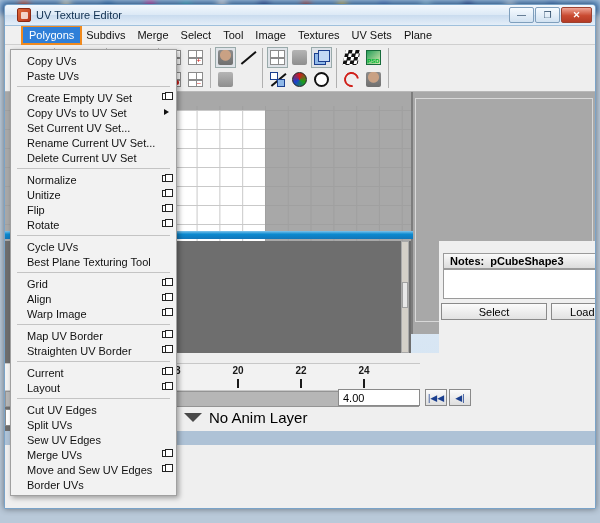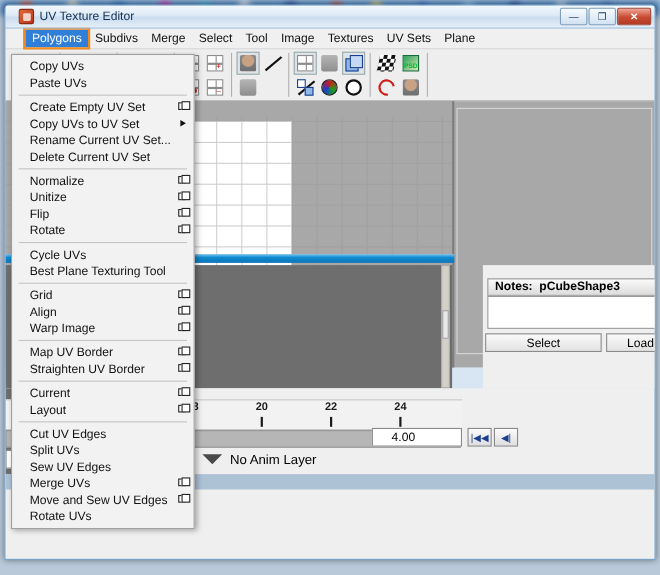--- a/index.html
+++ b/index.html
@@ -165,23 +165,23 @@
     background:#b6b6b6; border:1px solid #949494; }
   .rangeA{ position:absolute; left:0; top:56px; width:84px; height:17px;
     background:#fff; border:1px solid #8a8a8a; display:flex; align-items:center; padding-left:4px; }
   .rangeB{ position:absolute; left:86px; top:56px; width:84px; height:17px;
     background:#fff; border:1px solid #8a8a8a; display:flex; align-items:center; padding-left:4px; }
   .ddarrow{ position:absolute; left:174px; top:56px; width:28px; height:17px;
     background:#efefef; display:flex; align-items:center; justify-content:center; }
   .ddarrow i{ width:0;height:0;border-left:9px solid transparent;border-right:9px solid transparent;
     border-top:9px solid #4a4a4a; display:block;}
   .animlayer{ position:absolute; left:204px; top:56px; width:120px; height:17px;
-    display:flex; align-items:center; font-size:12px; }
+    display:flex; align-items:center; font-size:15px; }
   .curframe{ position:absolute; left:333px; top:36px; width:82px; height:17px;
-    background:#fff; border:1px solid #8a8a8a; display:flex; align-items:center; padding-left:17px; }
+    background:#fff; border:1px solid #8a8a8a; display:flex; align-items:center; padding-left:4px; }
   .pbtn{ position:absolute; top:36px; height:17px; width:22px; border:1px solid #8a8a8a;
     background:linear-gradient(180deg,#fbfbfb,#dedede); display:flex;
     align-items:center; justify-content:center; font-size:9px; color:#1b3f8f; }
   .botstrip{ position:absolute; left:0; top:78px; width:590px; height:14px; background:#aec2d6; }
   .leftdark{ position:absolute; left:0; top:0; width:30px; height:78px; background:#6e6e6e; }
   .leftdark2{ position:absolute; left:30px; top:0; width:6px; height:78px; background:#dcdcdc; }
 
   
   .menu{ position:absolute; left:5px; top:44px; width:167px;
     background:#f2f2f2; border:1px solid #a0a0a0; box-shadow:2px 2px 5px rgba(0,0,0,.35);
@@ -476,20 +476,23 @@
         <div class="msep"></div>
         <div class="mitem">
           <span>Create Empty UV Set</span>
           <span class="opt"></span>
         </div>
         <div class="mitem">
           <span>Copy UVs to UV Set</span>
           <span class="sub"></span>
         </div>
         <div class="mitem">
+          <span>Set Current UV Set...</span>
+        </div>
+        <div class="mitem">
           <span>Rename Current UV Set...</span>
         </div>
         <div class="mitem">
           <span>Delete Current UV Set</span>
         </div>
         <div class="msep"></div>
         <div class="mitem">
           <span>Normalize</span>
           <span class="opt"></span>
         </div>
@@ -555,18 +558,18 @@
         </div>
         <div class="mitem">
           <span>Merge UVs</span>
           <span class="opt"></span>
         </div>
         <div class="mitem">
           <span>Move and Sew UV Edges</span>
           <span class="opt"></span>
         </div>
         <div class="mitem">
-          <span>Rotate UVs</span>
+          <span>Border UVs</span>
         </div>
       </div>
 
   </div>
 </div>
 
 </body></html>

